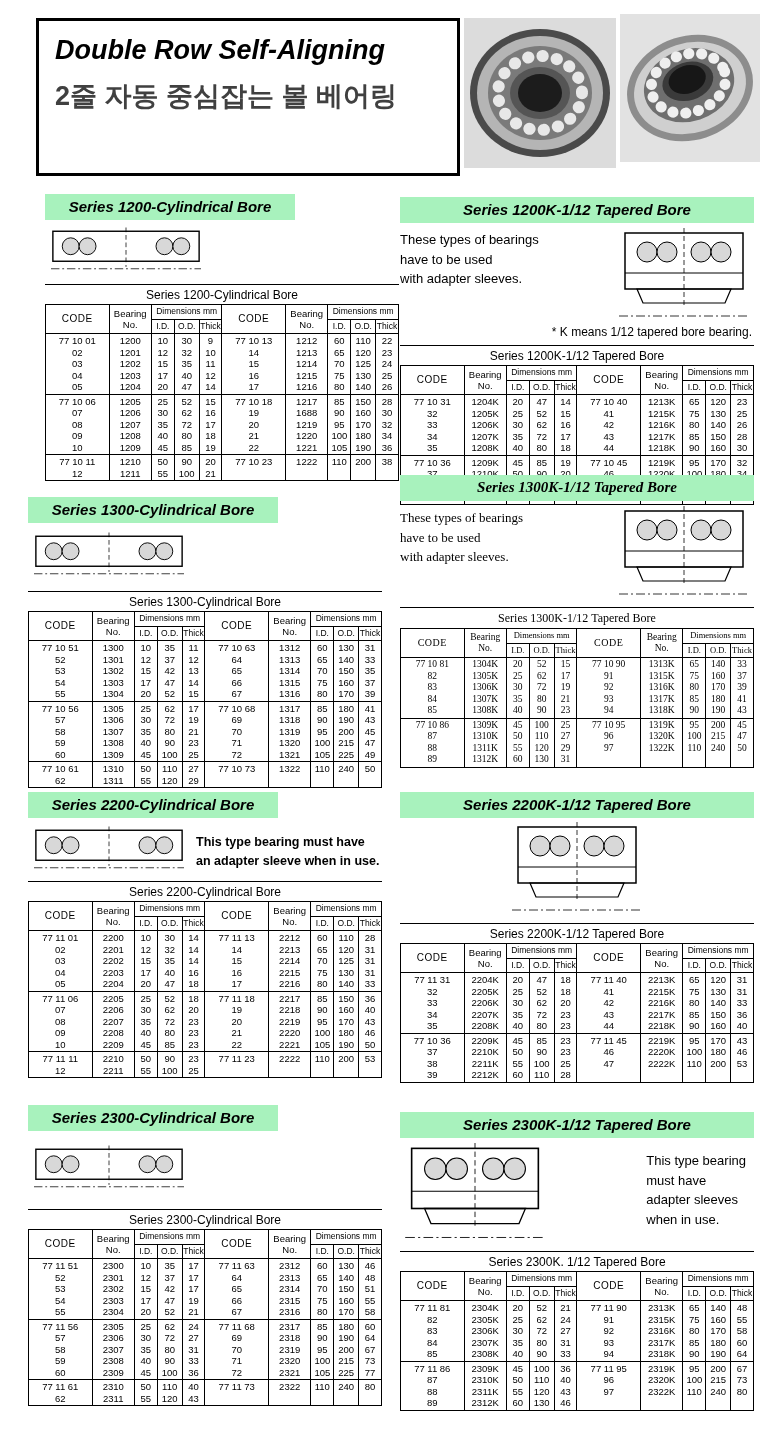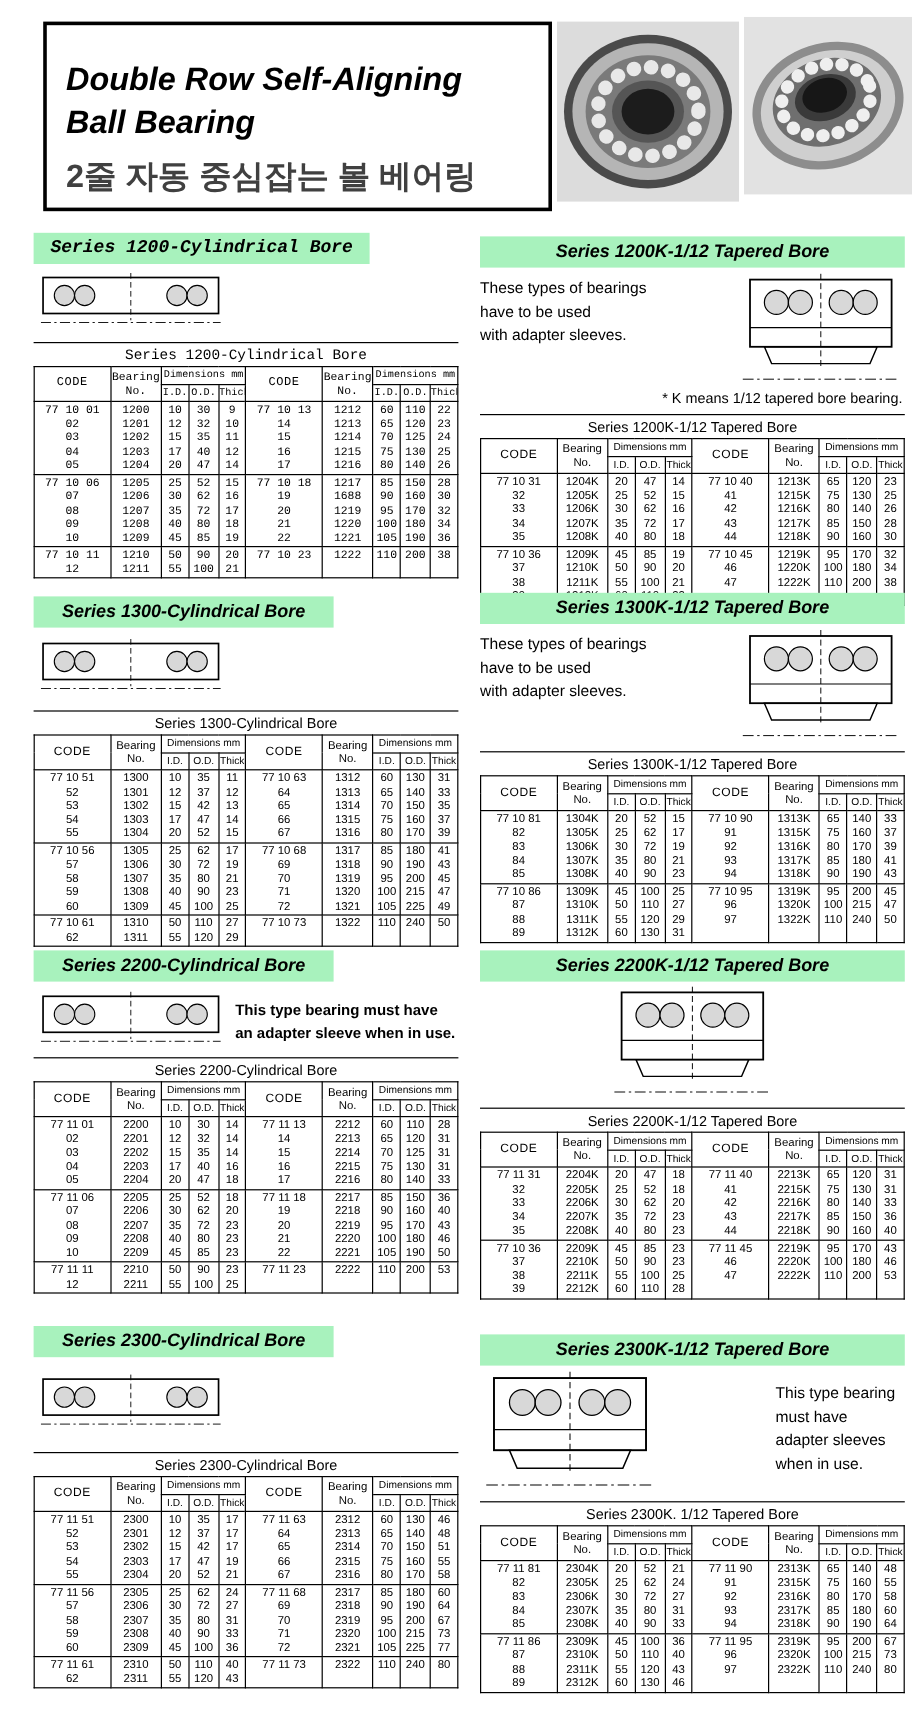--- a/index.html
+++ b/index.html
@@ -7,21 +7,21 @@
     width: 762px; height: 1442px;
     background: #ffffff;
     font-family: "Liberation Sans", sans-serif;
     color: #000;
   }
   .page { position: relative; width: 762px; height: 1442px; background: #fff; overflow: hidden; }
 
   
   .title-box {
     position: absolute; left: 36px; top: 18px; width: 424px; height: 158px;
-    border: 3px solid #000; padding: 28px 16px; box-sizing: border-box;
+    border: 3px solid #000; padding: 12px 16px; box-sizing: border-box;
   }
   .title-en { font-size: 27px; font-weight: bold; font-style: italic; line-height: 1.32; }
   .title-ko { font-size: 27px; font-weight: bold; color: #404040; margin-top: 9px; }
   .photos { position: absolute; left: 464px; top: 14px; width: 296px; height: 166px; display: flex; gap: 4px; align-items: flex-start; }
 
   
   .sec { position: absolute; box-sizing: border-box; }
   .banner {
     display: inline-block; background: #a8f2bd; color: #000;
     font-style: italic; font-weight: bold; font-size: 15px;
@@ -55,21 +55,20 @@
   td.c-bear { }
   td.c-num { }
 </style>
 </head>
 <body>
 
 <div class="page">
 
   <div class="title-box">
     <div class="title-en">Double Row Self-Aligning</div>
-    <div class="title-en">Ball Bearing</div>
     <div class="title-ko">2줄 자동 중심잡는 볼 베어링</div>
   </div>
 
   <div class="photos">
     <svg width="152" height="158" viewBox="0 0 152 158">
       <rect x="0" y="4" width="152" height="150" fill="#dcdcdc"></rect>
       <ellipse cx="76" cy="79" rx="70" ry="64" fill="#4a4a4a"></ellipse>
       <ellipse cx="76" cy="79" rx="63" ry="57" fill="#b5b5b5"></ellipse>
       <ellipse cx="76" cy="79" rx="52" ry="47" fill="#7a7a7a"></ellipse>
       <ellipse cx="76" cy="79" rx="42" ry="37" fill="none" stroke="#e8e8e8" stroke-width="12" stroke-dasharray="0.3 14.2" stroke-linecap="round"></ellipse>
@@ -82,21 +81,21 @@
         <ellipse cx="70" cy="74" rx="64" ry="52" fill="#8d8d8d"></ellipse>
         <ellipse cx="70" cy="74" rx="57" ry="45" fill="#cfcfcf"></ellipse>
         <ellipse cx="70" cy="71" rx="46" ry="36" fill="#6f6f6f"></ellipse>
         <ellipse cx="70" cy="69" rx="38" ry="29" fill="none" stroke="#efefef" stroke-width="11" stroke-dasharray="0.3 12.6" stroke-linecap="round"></ellipse>
         <ellipse cx="70" cy="67" rx="26" ry="19" fill="#3a3a3a"></ellipse>
         <ellipse cx="70" cy="65" rx="19" ry="14" fill="#171717"></ellipse>
       </g>
     </svg>
   </div>
 
-  <section class="sec" style="left:28px; top:194px; width:354px;font-family:Liberation Mono, monospace;">
+  <section class="sec" style="left:45px; top:194px; width:354px;">
     <div class="banner">Series 1200-Cylindrical Bore</div>
     <div class="diag-wrap">
       <svg width="150" height="48" viewBox="0 0 160 50">
         <rect x="2" y="5" width="156" height="32" fill="none" stroke="#000" stroke-width="1.5"></rect>
         <circle cx="21" cy="21" r="9" fill="#d8d8d8" stroke="#000"></circle>
         <circle cx="39" cy="21" r="9" fill="#d8d8d8" stroke="#000"></circle>
         <circle cx="121" cy="21" r="9" fill="#d8d8d8" stroke="#000"></circle>
         <circle cx="139" cy="21" r="9" fill="#d8d8d8" stroke="#000"></circle>
         <line x1="80" y1="1" x2="80" y2="43" stroke="#000" stroke-width="0.8" stroke-dasharray="5 3"></line>
         <line x1="0" y1="45" x2="160" y2="45" stroke="#000" stroke-width="0.8" stroke-dasharray="9 3 2 3"></line>
@@ -731,21 +730,21 @@
               <div>240</div>
             </td>
             <td class="c-num">
               <div>50</div>
             </td>
           </tr>
         </tbody>
       </table>
   </section>
 
-  <section class="sec" style="left:400px; top:494px; width:354px;">
+  <section class="sec" style="left:400px; top:475px; width:354px;font-family:Liberation Serif, serif;">
     <div class="banner wide">Series 1300K-1/12 Tapered Bore</div>
     <div class="note-diag">
       <div class="note">
         <div>These types of bearings</div>
         <div>have to be used</div>
         <div>with adapter sleeves.</div>
       </div>
       <svg width="140" height="95" viewBox="0 0 130 95" style="margin-left:auto;">
         <rect x="6" y="5" width="118" height="56" fill="none" stroke="#000" stroke-width="1.5"></rect>
         <circle cx="28" cy="24" r="10" fill="#d8d8d8" stroke="#000"></circle>

